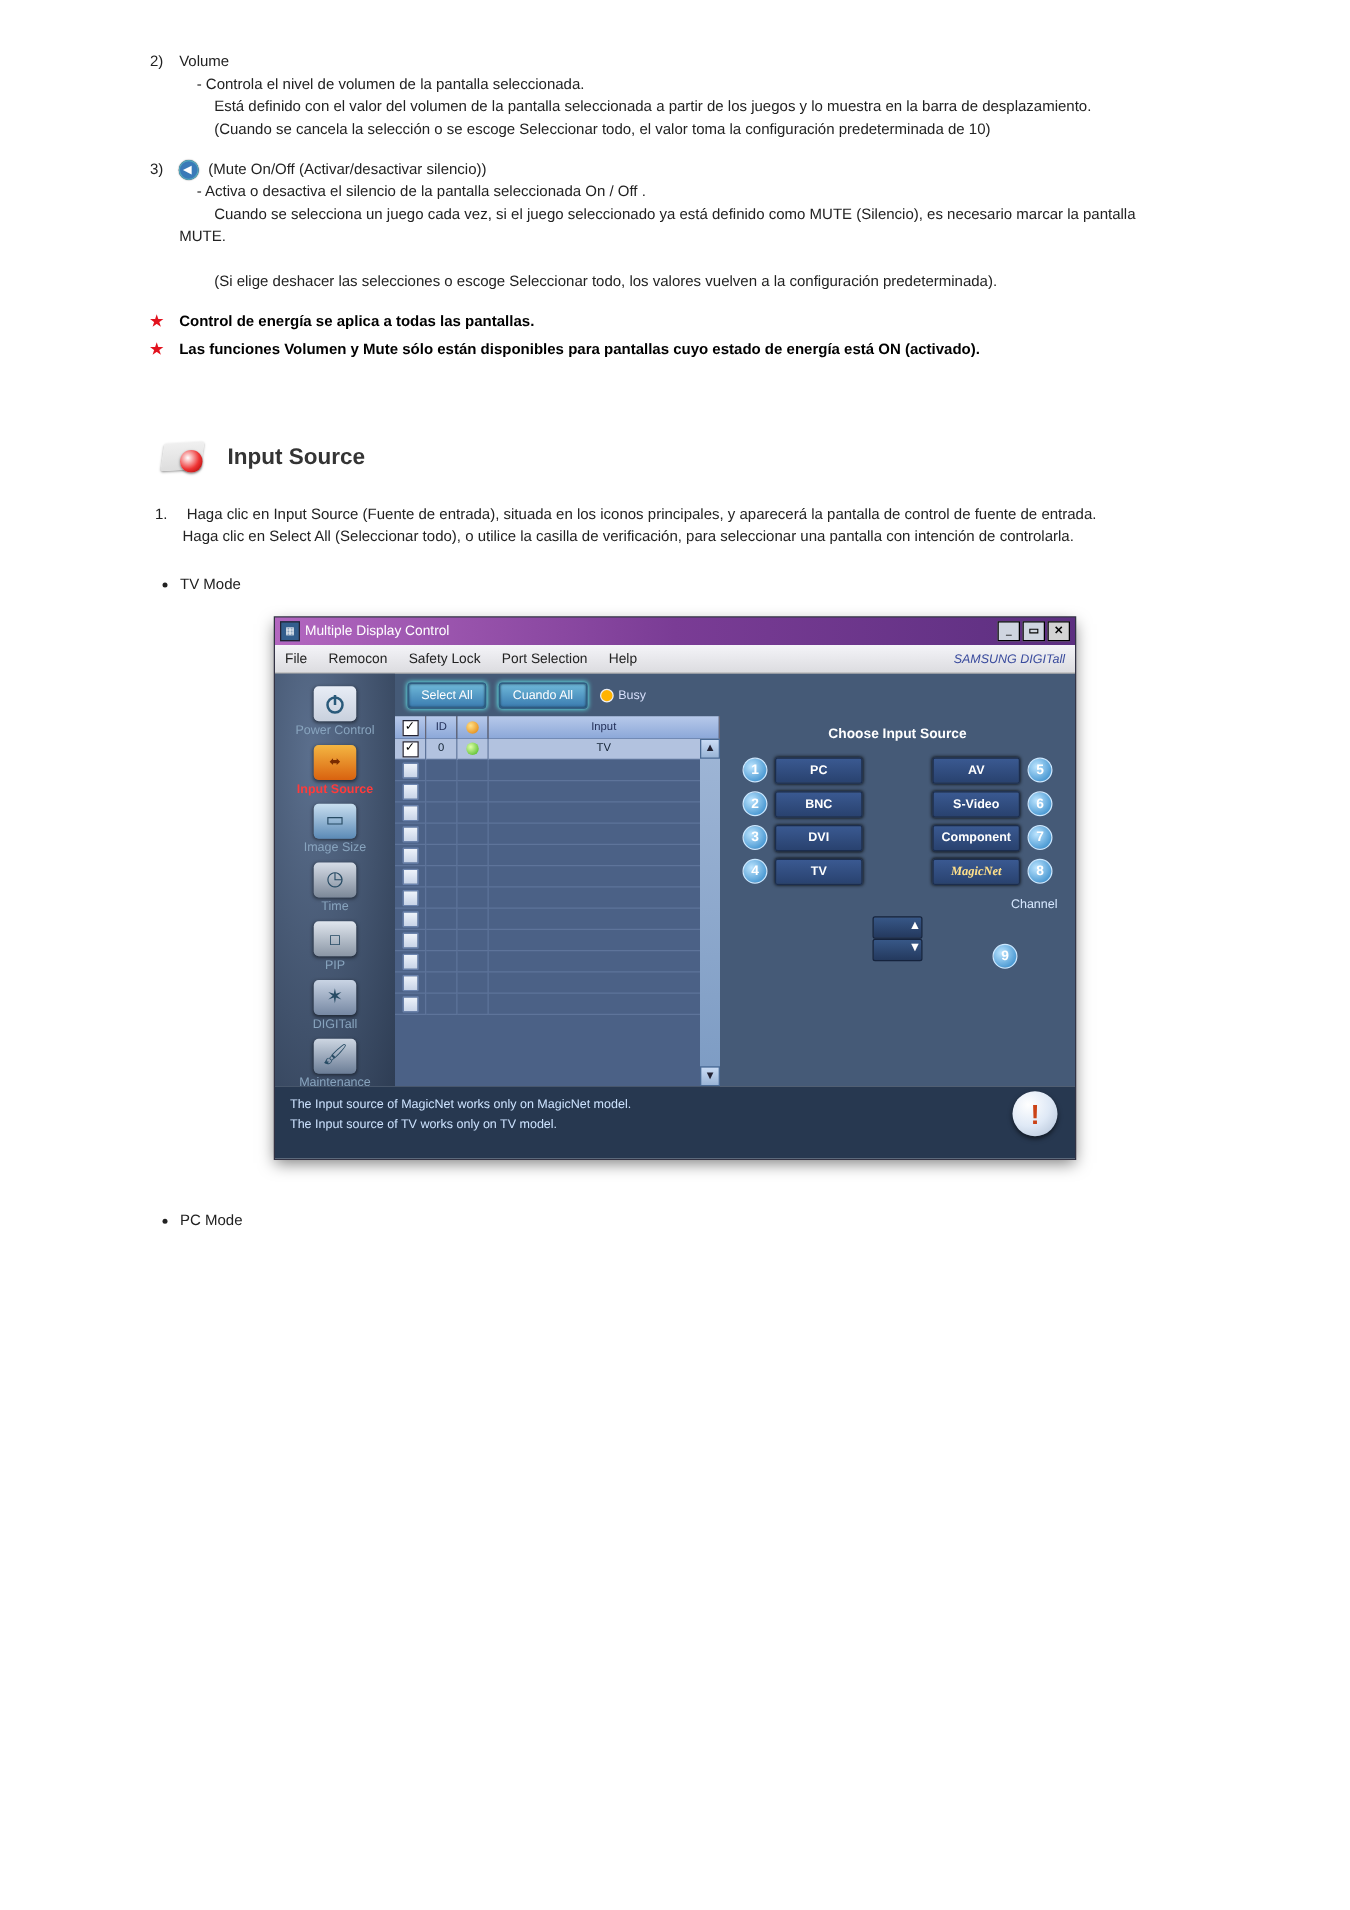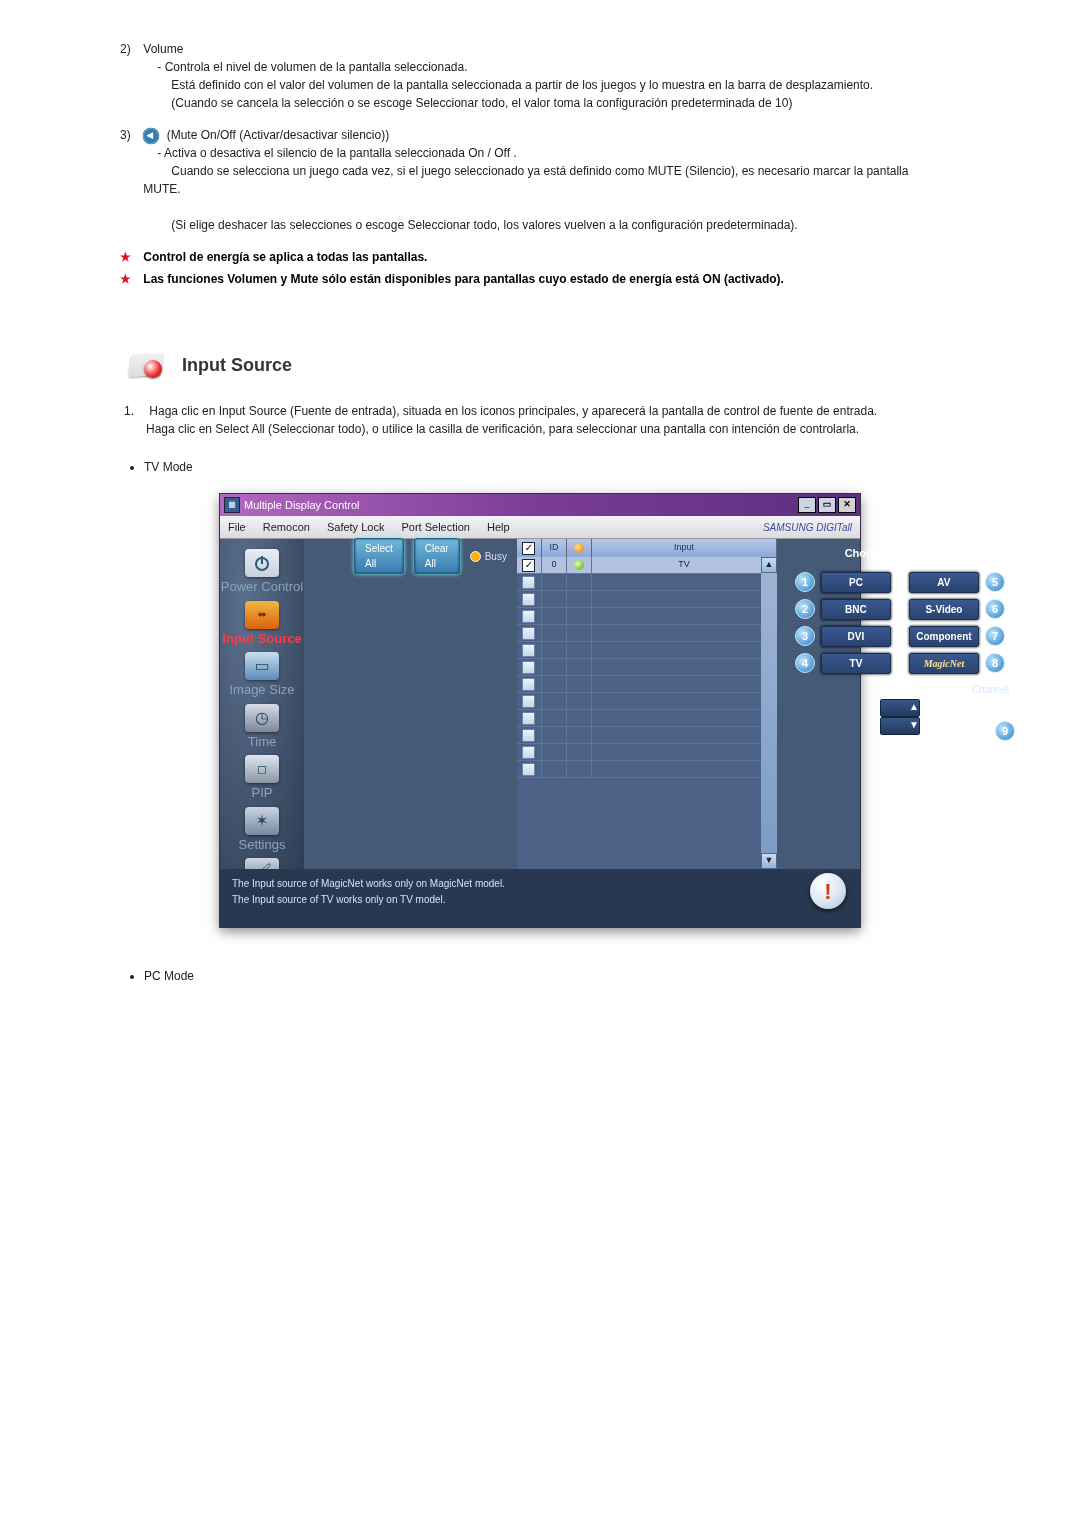--- a/index.html
+++ b/index.html
@@ -109,29 +109,28 @@
     display:flex;align-items:center;justify-content:center;
   }
   .side-icon.power { background:linear-gradient(#e8edf6,#c8d0dd);}
   .side-icon.input { background:linear-gradient(#f4b642,#d9620f);}
   .side-icon.image { background:linear-gradient(#c9dff0,#5b8ab6);}
   .side-icon.time { background:linear-gradient(#d6dde7,#7c8898);}
   .side-icon.pip  { background:linear-gradient(#e0e6ee,#8a96a5);}
   .side-icon.settings{background:linear-gradient(#c9d4e4,#7688a3);}
   .side-icon.maint{ background:linear-gradient(#cdd6e2,#6b7d96);}
   .side-icon svg, .side-icon span { font-size:16px; color:#274b64;}
-  .side-label { font-size:13px; }
+  .side-label { font-size:10px; }
   .side-label.dim { color:#88a4be; }
   .side-label.active { color:#ff3b3b; font-weight:bold; }
 
   .main-panel {
     flex:1;
     display:flex;
-    flex-direction:row;
-    margin-left:40px;
+    flex-direction:column;
   }
   .toolbar {
     height:26px; display:flex; align-items:center; gap:10px; padding:4px 10px;
   }
   .tbtn {
     background: linear-gradient(#6fb9d9,#3a7bb0);
     color:#fff; font-size:10px; padding:2px 10px; border-radius:3px;
     border:1px solid #2c5d84; box-shadow:0 0 2px #123 inset, 0 0 4px #6ff;
   }
   .busy { display:flex; align-items:center; gap:4px; color:#d6defa; font-size:10px;}
@@ -318,35 +317,35 @@
         <div class="side-item">
           <div class="side-icon pip">
               <span style="font-size:12px;">◻︎</span>
             </div>
           <div class="side-label dim">PIP</div>
         </div>
         <div class="side-item">
           <div class="side-icon settings">
               <span>✶</span>
             </div>
-          <div class="side-label dim">Settings</div>
+          <div class="side-label dim">DIGITall</div>
         </div>
         <div class="side-item">
           <div class="side-icon maint">
               <span>🖌</span>
             </div>
           <div class="side-label dim">Maintenance</div>
         </div>
       </div>
 
       <div class="main-panel">
 
         <div class="toolbar">
           <div class="tbtn">Select All</div>
-          <div class="tbtn">Clear All</div>
+          <div class="tbtn">Cuando All</div>
           <div class="busy">
             <span class="dot"></span>
             <span>Busy</span>
           </div>
         </div>
 
         <div class="split">
 
           <div class="grid-wrap">
             <div class="grid-head">

